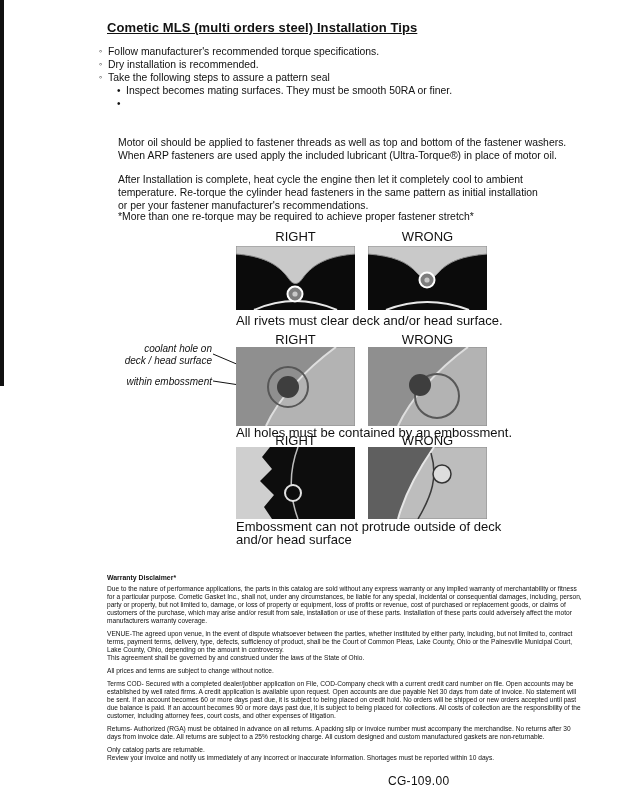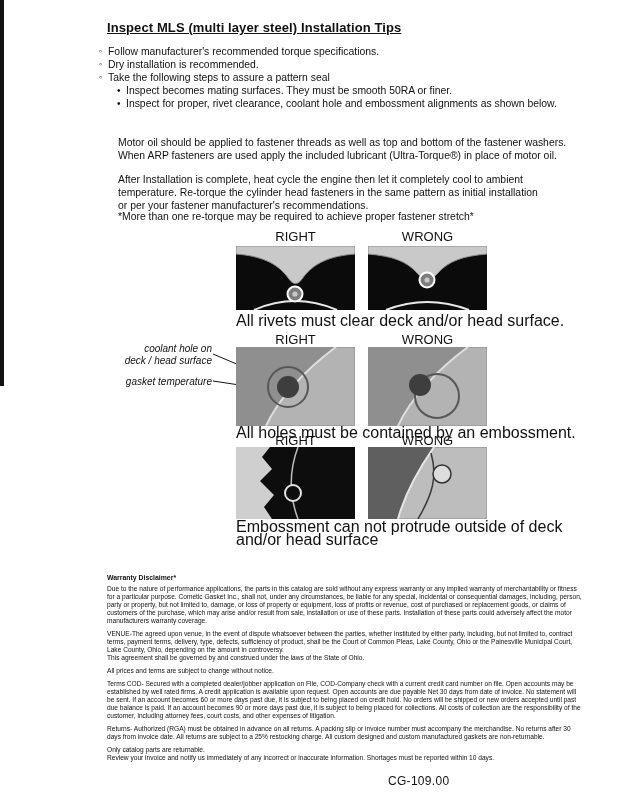--- a/index.html
+++ b/index.html
@@ -26,61 +26,60 @@
 
   .h2 { position:absolute; left:107px; top:117px; font-size:12px; font-weight:bold; }
   .para { position:absolute; left:118px; width:495px; font-size:10.4px; line-height:13px; white-space:pre-line; }
   .para.p1 { top:136px; }
   .para.p2 { top:173px; }
   .para.note { top:210px; }
 
   .colhead { position:absolute; width:119px; text-align:center; font-size:13px; color:#111; }
   .diag { position:absolute; width:119px; }
   .diag svg { display:block; }
-  .caption { position:absolute; font-size:16px; line-height:13px; white-space:pre-line; color:#111; }
+  .caption { position:absolute; font-size:13px; line-height:13px; white-space:pre-line; color:#111; }
 
   .ptr-label { position:absolute; left:90px; width:122px; text-align:right; font-size:10px; line-height:11.5px; white-space:pre-line;font-style:italic; }
   .ptr-label.l1 { top:343px; }
   .ptr-label.l2 { top:376px; }
   .arrows { position:absolute; left:212px; top:348px; pointer-events:none; }
 
   .warranty { position:absolute; left:107px; top:574px; width:477px; }
   .warranty .whead { font-size:6.9px; font-weight:bold; margin-bottom:4px; }
   .warranty p { font-size:6.6px; line-height:8px; margin-bottom:5px; white-space:pre-line; }
 
   .footer { position:absolute; left:388px; top:774px; font-size:12px; letter-spacing:0.3px; }
 </style>
 </head>
 <body>
 
 <div class="page">
   <div class="leftbar"></div>
 
-  <div class="title">Inspect MLS (multi layer steel) Installation Tips</div>
+  <div class="title">Cometic MLS (multi orders steel) Installation Tips</div>
 
   <div class="bullets">
     <div class="bullet">
       <span class="mk">◦</span>
       <span>Follow manufacturer's recommended torque specifications.</span>
     </div>
     <div class="bullet">
       <span class="mk">◦</span>
       <span>Dry installation is recommended.</span>
     </div>
     <div class="bullet">
       <span class="mk">◦</span>
       <span>Take the following steps to assure a pattern seal</span>
     </div>
     <div class="bullet sub">
       <span class="mk">•</span>
       <span>Inspect becomes mating surfaces.  They must be smooth 50RA or finer.</span>
     </div>
     <div class="bullet sub">
       <span class="mk">•</span>
-      <span>Inspect for proper, rivet clearance, coolant hole and embossment alignments as shown below.</span>
     </div>
   </div>
 
   <div class="para p1">Motor oil should be applied to fastener threads as well as top and bottom of the fastener washers.
 When ARP fasteners are used apply the included lubricant (Ultra-Torque®) in place of motor oil.</div>
   <div class="para p2">After Installation is complete, heat cycle the engine then let it completely cool to ambient
 temperature. Re-torque the cylinder head fasteners in the same pattern as initial installation
 or per your fastener manufacturer's recommendations.</div>
   <div class="para note">*More than one re-torque may be required to achieve proper fastener stretch*</div>
 
@@ -105,21 +104,21 @@
       <circle cx="59" cy="34" r="2.6" fill="#c9c9c9"></circle>
     </svg>
   </div>
   <div class="caption" style="left:236px; top:314px;">All rivets must clear deck and/or head surface.</div>
 
   <div class="colhead" style="left:236px; top:332px;">RIGHT</div>
   <div class="colhead" style="left:368px; top:332px;">WRONG</div>
 
   <div class="ptr-label l1">coolant hole on
 deck / head surface</div>
-  <div class="ptr-label l2">gasket temperature</div>
+  <div class="ptr-label l2">within embossment</div>
 
   <svg class="arrows" width="80" height="52" viewBox="0 0 80 52">
     <line x1="1" y1="6" x2="74" y2="37" stroke="#111" stroke-width="1"></line>
     <line x1="1" y1="33" x2="54" y2="41" stroke="#111" stroke-width="1"></line>
   </svg>
 
   <div class="diag" style="left:236px; top:347px;">
     <svg width="119" height="79" viewBox="0 0 119 79">
       <rect x="0" y="0" width="119" height="79" fill="#b3b3b3" stroke="#8a8a8a" stroke-width="1"></rect>
       <path d="M0,0 H100 C70,22 42,52 30,79 H0 Z" fill="#8f8f8f"></path>

